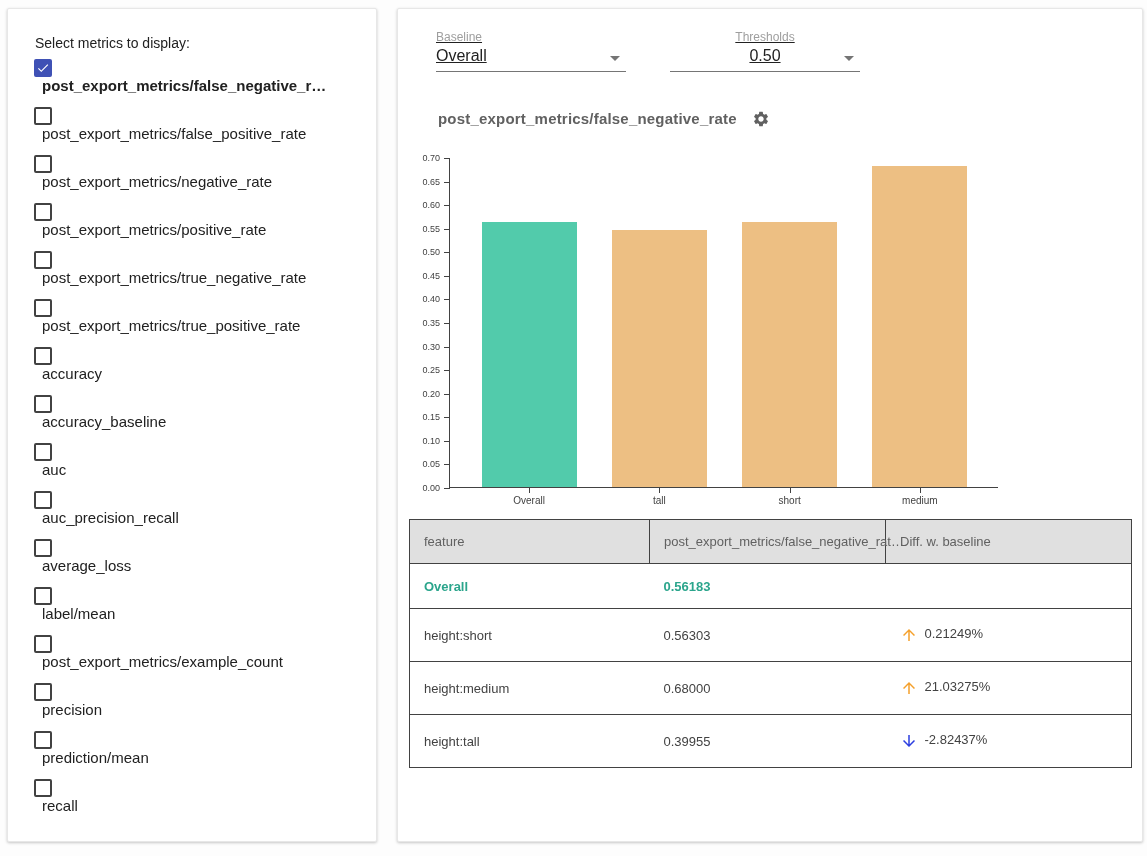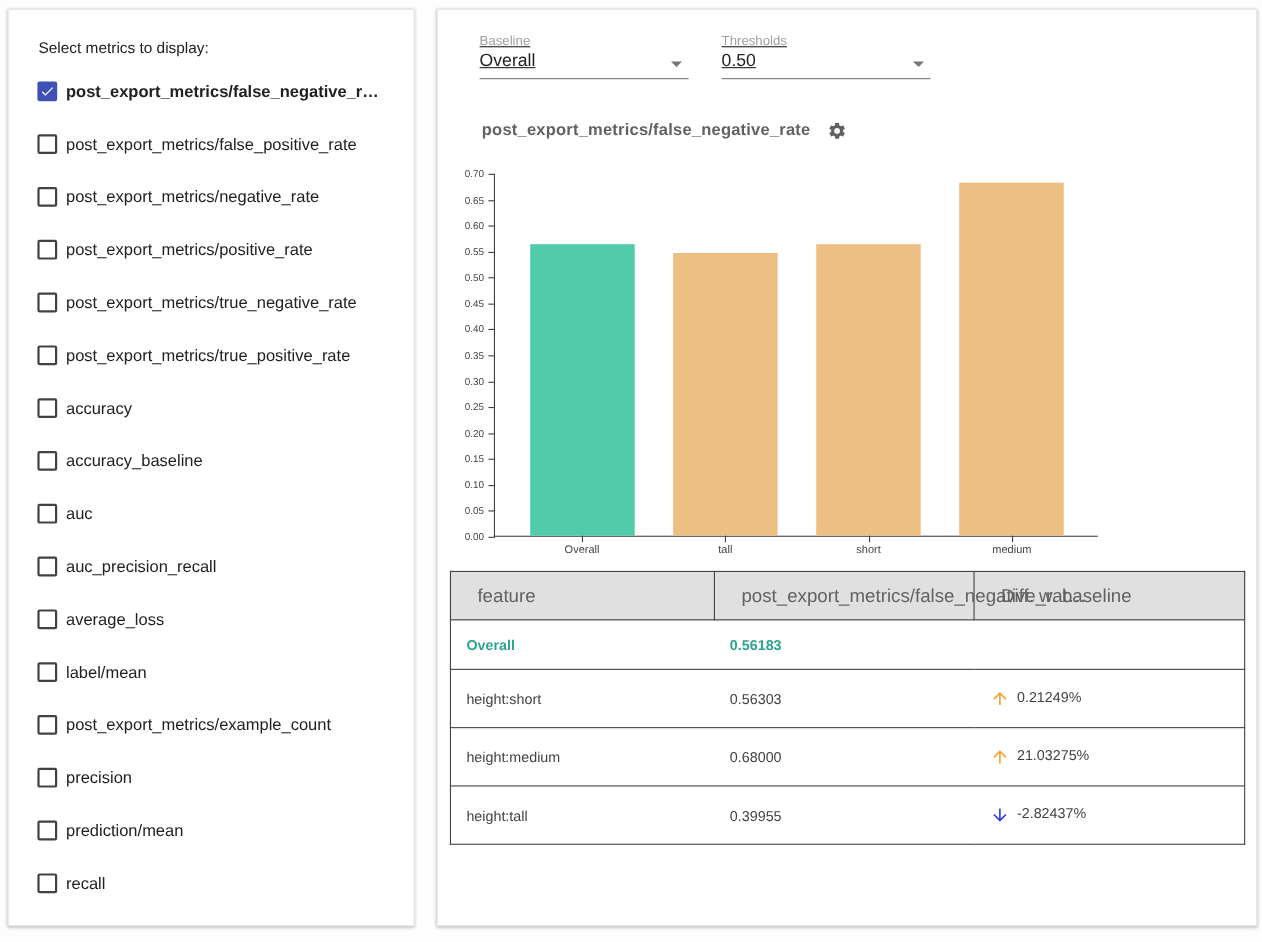--- a/index.html
+++ b/index.html
@@ -7,33 +7,33 @@
               font-family:"Liberation Sans", sans-serif; color:#212121; }
 
   .card { position:absolute; background:#fff; border:1px solid #e7e7e7;
           border-radius:2px; box-shadow:0 1px 3px rgba(0,0,0,.22); }
   #sidebar-card { left:7px;  top:8px; width:370px; height:834px; }
   #main-card    { left:397px; top:8px; width:746px; height:834px; }
 
   
   .sidebar-heading { position:absolute; left:27px; top:26px; font-size:14px; color:#212121;text-align:right; }
   #metrics-list { position:absolute; left:26px; top:50px; right:8px; }
-  .metric-item { display:flex; align-items:center; height:48px; cursor:pointer; }
+  .metric-item { display:flex; align-items:flex-start; height:48px; cursor:pointer;flex-direction:column; }
   .cb { width:18px; height:18px; border:2px solid #424242; border-radius:2px;
         flex:0 0 18px; display:flex; align-items:center; justify-content:center; }
   .metric-item.checked .cb { background:var(--checkbox-checked); border-color:var(--checkbox-checked); }
   .cb svg { width:16px; height:16px; display:block; }
   .metric-label { margin-left:8px; font-size:15px; color:#212121; white-space:nowrap;
                   overflow:hidden; }
   .metric-item.checked .metric-label { font-weight:700; }
 
   
   .select-field { position:absolute; width:190px; top:21px; cursor:pointer;text-decoration:underline; }
   #baseline-select   { left:38px; }
-  #thresholds-select { left:258px; }
+  #thresholds-select { left:272px;text-align:center; }
   .select-label { font-size:12px; color:#9e9e9e; }
   .select-value-row { position:relative; margin-top:3px; height:25px;
                       border-bottom:1px solid #757575; }
   .select-value { font-size:16px; color:#212121; }
   .dd-arrow { position:absolute; right:6px; top:9px; width:0; height:0;
               border-left:5px solid transparent; border-right:5px solid transparent;
               border-top:5px solid #757575; }
 
   
   .chart-title-row { position:absolute; left:40px; top:101px; display:flex; }
@@ -50,21 +50,21 @@
   .bar { position:absolute; bottom:0; }
   .xmark { position:absolute; bottom:-6px; width:1px; height:6px; background:#424242; }
   .xlab { position:absolute; top:calc(100% + 8px); transform:translateX(-50%);
           font-size:10px; color:#424242; white-space:nowrap; }
 
   
   #metrics-table { position:absolute; left:11px; top:510px; width:722px;
                    border-collapse:collapse; table-layout:fixed; }
   #metrics-table, #metrics-table th, #metrics-table tr { border:1px solid #424242; }
   #metrics-table th { height:44px; background:var(--table-header-bg); color:#616161;
-                      font-size:17px; font-weight:400; text-align:left; padding-left:24px; }
+                      font-size:13px; font-weight:400; text-align:left; padding-left:14px; }
   #metrics-table td { font-size:13px; color:#424242; padding-left:14px; }
   #metrics-table tr.trow { height:53px; }
   #metrics-table tr.trow.baseline { height:45px; }
   #metrics-table tr.baseline td { color:var(--baseline-text); font-weight:700; }
   .diff-cell { display:flex; }
   .diff-cell svg { width:18px; height:18px; margin-right:7px; }
 </style>
 </head>
 <body>
 

